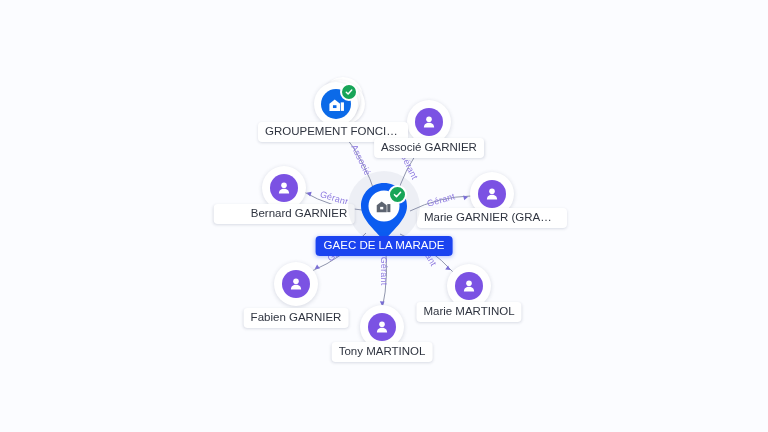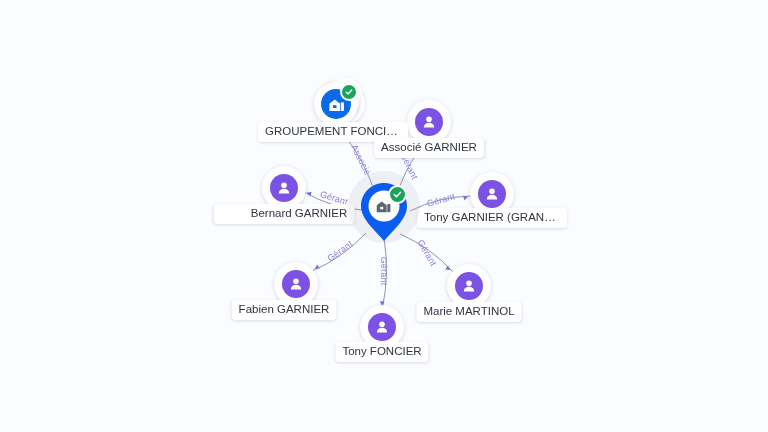--- a/index.html
+++ b/index.html
@@ -223,20 +223,21 @@
         </g>
       </svg>
       <div class="check-badge">
         <svg width="9" height="9" viewBox="0 0 10 10" xmlns="http://www.w3.org/2000/svg">
           <path d="M1.6 5.2 L3.9 7.4 L8.4 2.6" stroke="#ffffff" stroke-width="1.7" fill="none" stroke-linecap="round" stroke-linejoin="round"></path>
         </svg>
       </div>
     </div>
   </div>
 
+  <div id="center-label" style="left:384px; top:236px;">GAEC DE LA MARADE</div>
 
   <div id="node-layer">
       <div class="node stacked" style="left: 336px; top: 104px;">
         <div class="stack-card s1"></div>
         <div class="stack-card s2"></div>
         <div class="stack-card s3"></div>
         <div class="node-glyph">
           <div class="company-disc" style="background: rgb(11, 106, 232);">
             <svg width="17" height="17" viewBox="0 0 24 24" xmlns="http://www.w3.org/2000/svg">
               <path d="M2 21 L2 11 L9.5 5 L17 11 L17 21 Z" fill="#ffffff"></path>
@@ -266,21 +267,21 @@
       <div class="node" style="left: 492px; top: 194px;">
         <div class="node-glyph">
           <div class="person-disc" style="background: rgb(123, 82, 227);">
             <svg width="16" height="16" viewBox="0 0 20 20" xmlns="http://www.w3.org/2000/svg">
               <circle cx="10" cy="6.6" r="3.5" fill="#ffffff"></circle>
               <path d="M3.6 17 C3.6 12.7 6.5 10.9 10 10.9 C13.5 10.9 16.4 12.7 16.4 17 Z" fill="#ffffff"></path>
             </svg>
           </div>
         </div>
       </div>
-      <div class="node-label truncate" style="position: absolute; left: 492px; top: 208px; transform: translate(-50%, 0px); margin-top: 0px;">Tony GARNIER (GRANG...</div>
+      <div class="node-label truncate" style="position: absolute; left: 492px; top: 208px; transform: translate(-50%, 0px); margin-top: 0px;">Marie GARNIER (GRANG...</div>
       <div class="node" style="left: 469px; top: 286px;">
         <div class="node-glyph">
           <div class="person-disc" style="background: rgb(123, 82, 227);">
             <svg width="16" height="16" viewBox="0 0 20 20" xmlns="http://www.w3.org/2000/svg">
               <circle cx="10" cy="6.6" r="3.5" fill="#ffffff"></circle>
               <path d="M3.6 17 C3.6 12.7 6.5 10.9 10 10.9 C13.5 10.9 16.4 12.7 16.4 17 Z" fill="#ffffff"></path>
             </svg>
           </div>
         </div>
       </div>
@@ -288,32 +289,32 @@
       <div class="node" style="left: 382px; top: 327px;">
         <div class="node-glyph">
           <div class="person-disc" style="background: rgb(123, 82, 227);">
             <svg width="16" height="16" viewBox="0 0 20 20" xmlns="http://www.w3.org/2000/svg">
               <circle cx="10" cy="6.6" r="3.5" fill="#ffffff"></circle>
               <path d="M3.6 17 C3.6 12.7 6.5 10.9 10 10.9 C13.5 10.9 16.4 12.7 16.4 17 Z" fill="#ffffff"></path>
             </svg>
           </div>
         </div>
       </div>
-      <div class="node-label" style="position: absolute; left: 382px; top: 342px; transform: translate(-50%, 0px); margin-top: 0px;">Tony FONCIER</div>
+      <div class="node-label" style="position: absolute; left: 382px; top: 342px; transform: translate(-50%, 0px); margin-top: 0px;">Tony MARTINOL</div>
       <div class="node" style="left: 296px; top: 284px;">
         <div class="node-glyph">
           <div class="person-disc" style="background: rgb(123, 82, 227);">
             <svg width="16" height="16" viewBox="0 0 20 20" xmlns="http://www.w3.org/2000/svg">
               <circle cx="10" cy="6.6" r="3.5" fill="#ffffff"></circle>
               <path d="M3.6 17 C3.6 12.7 6.5 10.9 10 10.9 C13.5 10.9 16.4 12.7 16.4 17 Z" fill="#ffffff"></path>
             </svg>
           </div>
         </div>
       </div>
-      <div class="node-label" style="position: absolute; left: 284px; top: 300px; transform: translate(-50%, 0px); margin-top: 0px;">Fabien GARNIER</div>
+      <div class="node-label" style="position: absolute; left: 296px; top: 300px; transform: translate(-50%, 0px); margin-top: 8px;">Fabien GARNIER</div>
       <div class="node" style="left: 284px; top: 188px;">
         <div class="node-glyph">
           <div class="person-disc" style="background: rgb(123, 82, 227);">
             <svg width="16" height="16" viewBox="0 0 20 20" xmlns="http://www.w3.org/2000/svg">
               <circle cx="10" cy="6.6" r="3.5" fill="#ffffff"></circle>
               <path d="M3.6 17 C3.6 12.7 6.5 10.9 10 10.9 C13.5 10.9 16.4 12.7 16.4 17 Z" fill="#ffffff"></path>
             </svg>
           </div>
         </div>
       </div>

